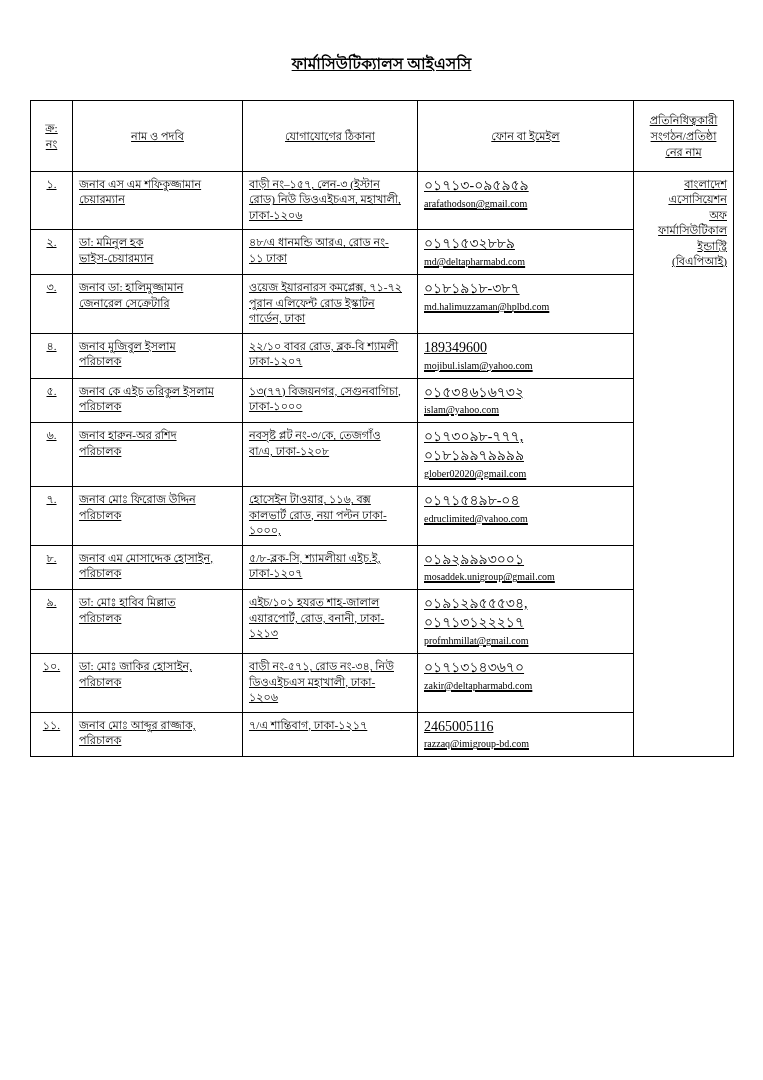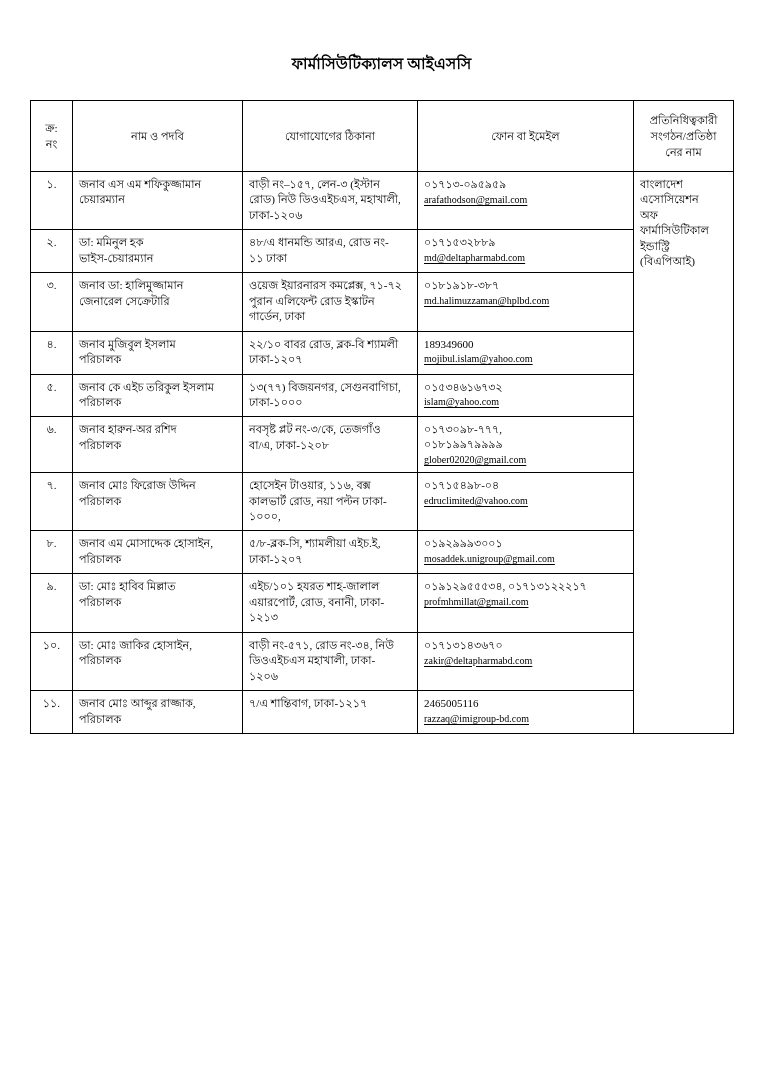--- a/index.html
+++ b/index.html
@@ -14,20 +14,21 @@
     color: #000;
     position: relative;
     overflow: hidden;
   }
   .page {
     width: 763px;
     height: 870px;
     box-sizing: border-box;
     padding: 52px 30px 0 30px;
     position: relative;
+    text-decoration: underline;
   }
   .doc-title {
     text-align: center;
     font-size: 15.5px;
     font-weight: bold;
     letter-spacing: 0.2px;
     margin: 0 0 22px 0;
   }
   .address-line {
     font-size: 12.6px;
@@ -77,25 +78,25 @@
     text-decoration: underline;
     text-underline-offset: 1.5px;
     font-size: 10px;
     word-break: break-all;
     display: block;
     margin-top: 1px;
     line-height: 1.3;
   }
   .phone {
     display: block;
-    font-size: 11px;
+    font-size: 14px;
     line-height: 1.35;
   }
   td.org {
-    text-align: left;
+    text-align: right;
     vertical-align: middle;
     line-height: 1.65;
     font-size: 11.6px;
   }
   .nm2 { display:block; }
 </style>
 </head>
 <body>
 
 <div class="page">

